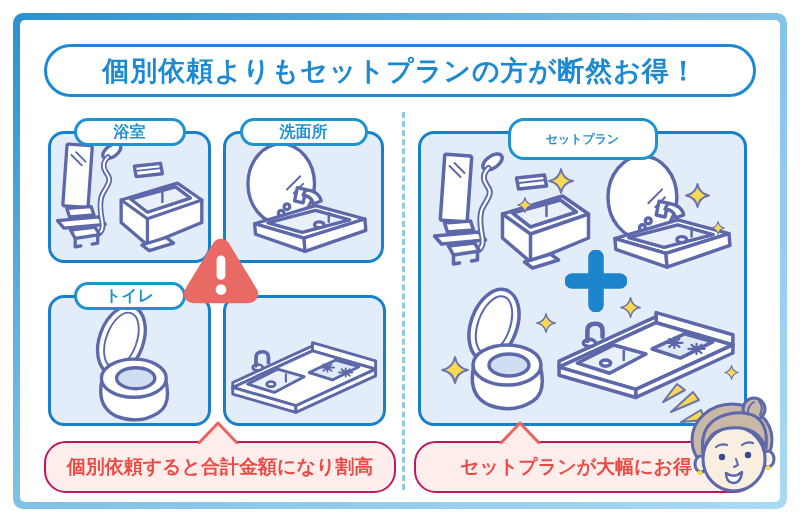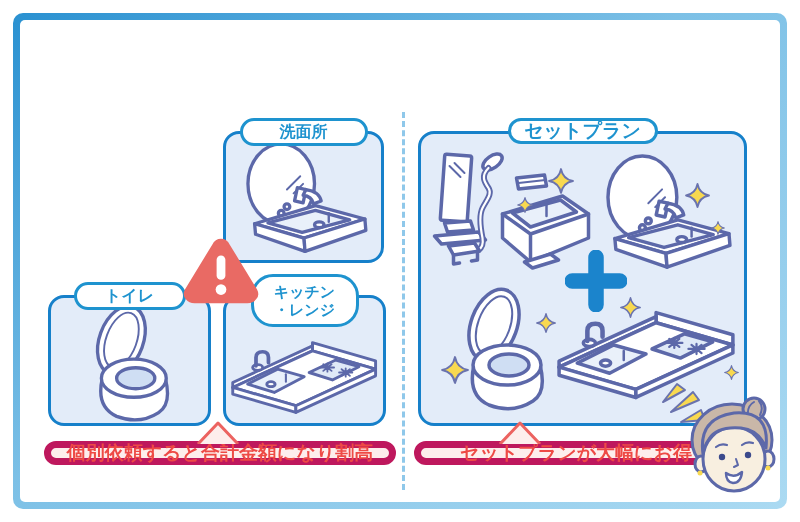--- a/index.html
+++ b/index.html
@@ -19,21 +19,21 @@
   #panel-wash{left:223px;top:131px;width:161px;height:132px;}
   #panel-toilet{left:48px;top:295px;width:163px;height:131px;padding-left:33px;}
   #panel-kitchen{left:223px;top:295px;width:163px;height:131px;}
   #panel-set{left:418px;top:131px;width:329px;height:295px;}
 
   .pill{position:absolute;left:50%;transform:translateX(-50%);top:-16px;background:#fff;
         border:3px solid #1e93cf;border-radius:16px;color:#1e93cf;font-weight:bold;
         display:flex;align-items:center;justify-content:center;box-sizing:border-box;z-index:3;white-space:nowrap;}
   .pill-s{height:28px;font-size:16px;}
   #pill-bath{width:112px;} #pill-wash{width:128px;} #pill-toilet{width:112px;}
-  #pill-set{width:150px;height:26px;font-size:19px;}
+  #pill-set{width:150px;height:42px;font-size:12px;}
   #pill-kitchen{width:108px;height:53px;top:-24px;border-radius:22px;flex-direction:column;
         line-height:1.2;font-size:15px;}
 
   .ill{position:absolute;}
   #panel-bath .ill{left:1px;top:6px;width:158px;height:120px;}
   #panel-wash .ill{left:5px;top:8px;width:148px;height:116px;}
   #panel-toilet .ill{left:25px;top:2px;width:108px;height:124px;}
   #panel-kitchen .ill{left:0px;top:28px;width:158px;height:98px;}
   #set-bath{left:8px;top:16px;width:168px;height:128px;}
   #set-wash{left:170px;top:20px;width:152px;height:120px;}
@@ -49,21 +49,21 @@
   #sp5{left:115px;top:179px;width:20px;height:20px;}
   #sp6{left:20px;top:222px;width:28px;height:28px;}
   #sp7{left:199px;top:163px;width:21px;height:21px;}
   #sp8{left:303px;top:231px;width:15px;height:15px;}
   #emphasis{position:absolute;left:240px;top:248px;width:46px;height:44px;}
 
   #warning{position:absolute;left:182px;top:235px;width:78px;height:72px;z-index:4;}
 
   .divider{position:absolute;left:402px;top:112px;height:378px;width:0;border-left:3px dashed #8fc8ea;z-index:0;}
 
-  .bubble{position:absolute;top:441px;height:24px;background:#fdeeec;border:7px solid #be185d;border-radius:22px;
+  .bubble{position:absolute;top:441px;height:52px;background:#fdeeec;border:2px solid #be185d;border-radius:22px;
         display:flex;align-items:center;justify-content:center;box-sizing:border-box;z-index:2;}
   .bubble span{color:#ee4a45;font-size:19px;font-weight:bold;white-space:nowrap;}
   #bubble-left{left:44px;width:352px;}
   #bubble-right{left:414px;width:343px;}
   .pointer{position:absolute;top:421px;width:44px;height:23px;z-index:3;}
   #pointer-left{left:196px;} #pointer-right{left:498px;}
 
   #woman{position:absolute;left:684px;top:396px;width:96px;height:102px;z-index:6;}
 </style>
 </head>
@@ -180,47 +180,54 @@
     </g>
   </symbol>
 </defs>
 </svg>
 
 <div class="page">
   <div class="frame">
     <div class="frame-inner"></div>
   </div>
 
+  <div class="title-pill">
+    <span>個別依頼よりもセットプランの方が断然お得！</span>
+  </div>
 
   <div class="divider"></div>
 
+  <div class="panel" id="panel-bath">
+    <div class="pill pill-s" id="pill-bath">
+      <span>浴室</span>
+    </div>
+    <svg class="ill">
+        <use href="#sym-bath"></use>
+      </svg>
+  </div>
 
   <div class="panel" id="panel-wash">
     <div class="pill pill-s" id="pill-wash">
       <span>洗面所</span>
     </div>
     <svg class="ill">
         <use href="#sym-wash"></use>
       </svg>
   </div>
 
   <div class="panel" id="panel-toilet">
     <div class="pill pill-s" id="pill-toilet">
       <span>トイレ</span>
     </div>
     <svg class="ill">
         <use href="#sym-toilet"></use>
       </svg>
   </div>
 
   <div class="panel" id="panel-kitchen">
-    <div class="pill" id="pill-kitchen">
-      <span>キッチン</span>
-      <span>・レンジ</span>
-    </div>
     <svg class="ill">
         <use href="#sym-kitchen"></use>
       </svg>
   </div>
 
   <svg id="warning">
       <use href="#sym-warning"></use>
     </svg>
 
   <div class="panel" id="panel-set">

